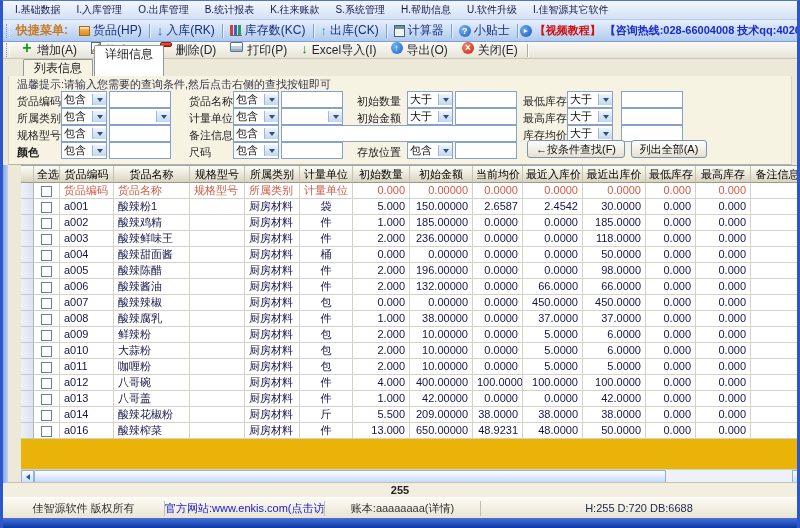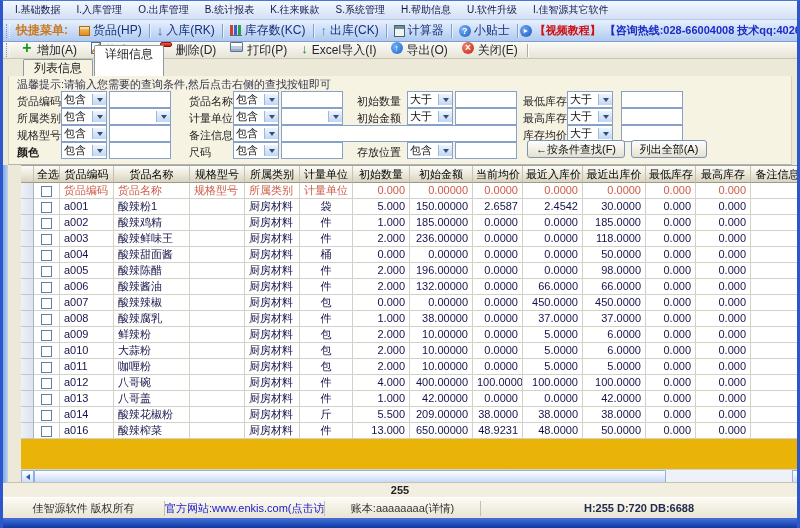--- a/index.html
+++ b/index.html
@@ -98,21 +98,21 @@
   .sb-arrow.left::before{content:"";border:3px solid transparent;border-right:4px solid #2a5ab0;margin-left:-3px}
   .sb-arrow.right::before{content:"";border:3px solid transparent;border-left:4px solid #2a5ab0;margin-right:-3px}
   .sb-thumb{position:absolute;left:13px;top:0;width:632px;height:13px;border-radius:1px;background:linear-gradient(#ffffff,#c6daf8);border:1px solid #8fb0e0}
 
   .left-strip{position:absolute;left:0;top:164px;width:5px;height:318px;background:linear-gradient(90deg,#84a7e2,#bcd0f2)}
 
   
   .countbar{height:15px;flex:none;background:#f2efe1;border-top:1px solid #c6c2b2;text-align:center;font-size:11px;font-weight:bold;color:#222;line-height:14px}
   .statusbar{height:21px;flex:none;display:flex;align-items:center;background:linear-gradient(#fcfaf3,#e9e5d4);border-top:1px solid #fff;font-size:11px;color:#333}
   .sbcell{display:inline-block;text-align:center;white-space:nowrap;overflow:hidden;border-right:1px solid #c3bfae;height:15px;line-height:15px}
-  .s0{width:162px}.s1{width:160px}.s2{width:156px}.s3{width:180px}.s4{flex:1;border-right:none;font-weight:bold;color:#222a4e}
+  .s0{width:162px}.s1{width:160px}.s2{width:156px}.s3{width:180px}.s4{flex:1;border-right:none;font-weight:normal;color:#222a4e}
   .s1{color:#1616d0}
   .bottom-frame{height:10px;flex:none;background:linear-gradient(#476fd8,#0c3aa6)}
 </style>
 </head>
 <body>
 
 <div class="window">
 
   <div class="menubar" id="menubar">
       <span class="menu-item">I.基础数据</span>

